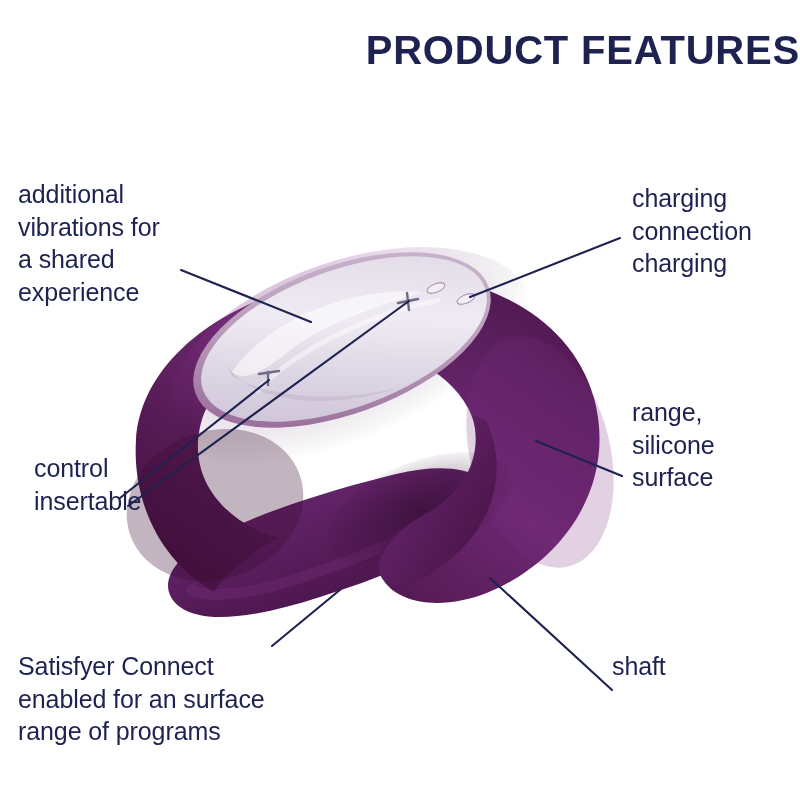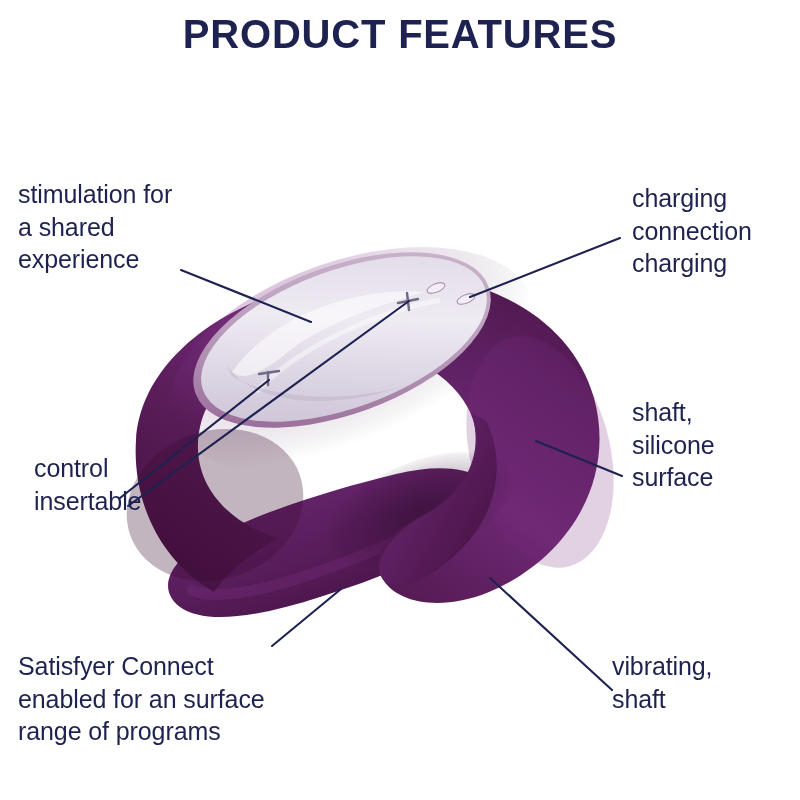--- a/index.html
+++ b/index.html
@@ -21,23 +21,23 @@
     position: absolute;
     left: 0; top: 0;
     width: 800px;
     height: 800px;
   }
 
   
   .page-title {
     position: absolute;
     left: 0;
-    top: 12px;
-    width: 800px;
-    text-align: center;
+    top: 28px;
+    width: 800px;
+    text-align: right;
     font-size: 40px;
     font-weight: 700;
     letter-spacing: 0.8px;
     color: #1e2250;
     line-height: 1.1;
     white-space: nowrap;
   }
 
   
   .label {
@@ -239,21 +239,22 @@
 
       <line class="leader" x1="536" y1="441" x2="622" y2="476"></line>
 
       <line class="leader" x1="272" y1="646" x2="341" y2="589"></line>
 
       <line class="leader" x1="490" y1="578" x2="612" y2="690"></line>
     </g>
   </svg>
 
   <div class="label label-left" id="label-additional-stimulation">
-    <span class="ln">stimulation for</span>
+    <span class="ln">additional</span>
+    <span class="ln">vibrations for</span>
     <span class="ln">a shared</span>
     <span class="ln">experience</span>
   </div>
 
   <div class="label label-left" id="label-control-vibrations">
     <span class="ln">control</span>
     <span class="ln">insertable</span>
   </div>
 
   <div class="label label-left" id="label-satisfyer-connect">
@@ -262,23 +263,22 @@
     <span class="ln">range of programs</span>
   </div>
 
   <div class="label label-right" id="label-magnetic-charging">
     <span class="ln">charging</span>
     <span class="ln">connection</span>
     <span class="ln">charging</span>
   </div>
 
   <div class="label label-right" id="label-soft-smooth-silicone">
-    <span class="ln">shaft,</span>
+    <span class="ln">range,</span>
     <span class="ln">silicone</span>
     <span class="ln">surface</span>
   </div>
 
   <div class="label label-right" id="label-vibrating-shaft">
-    <span class="ln">vibrating,</span>
     <span class="ln">shaft</span>
   </div>
 
 </div>
 
 </body></html>

